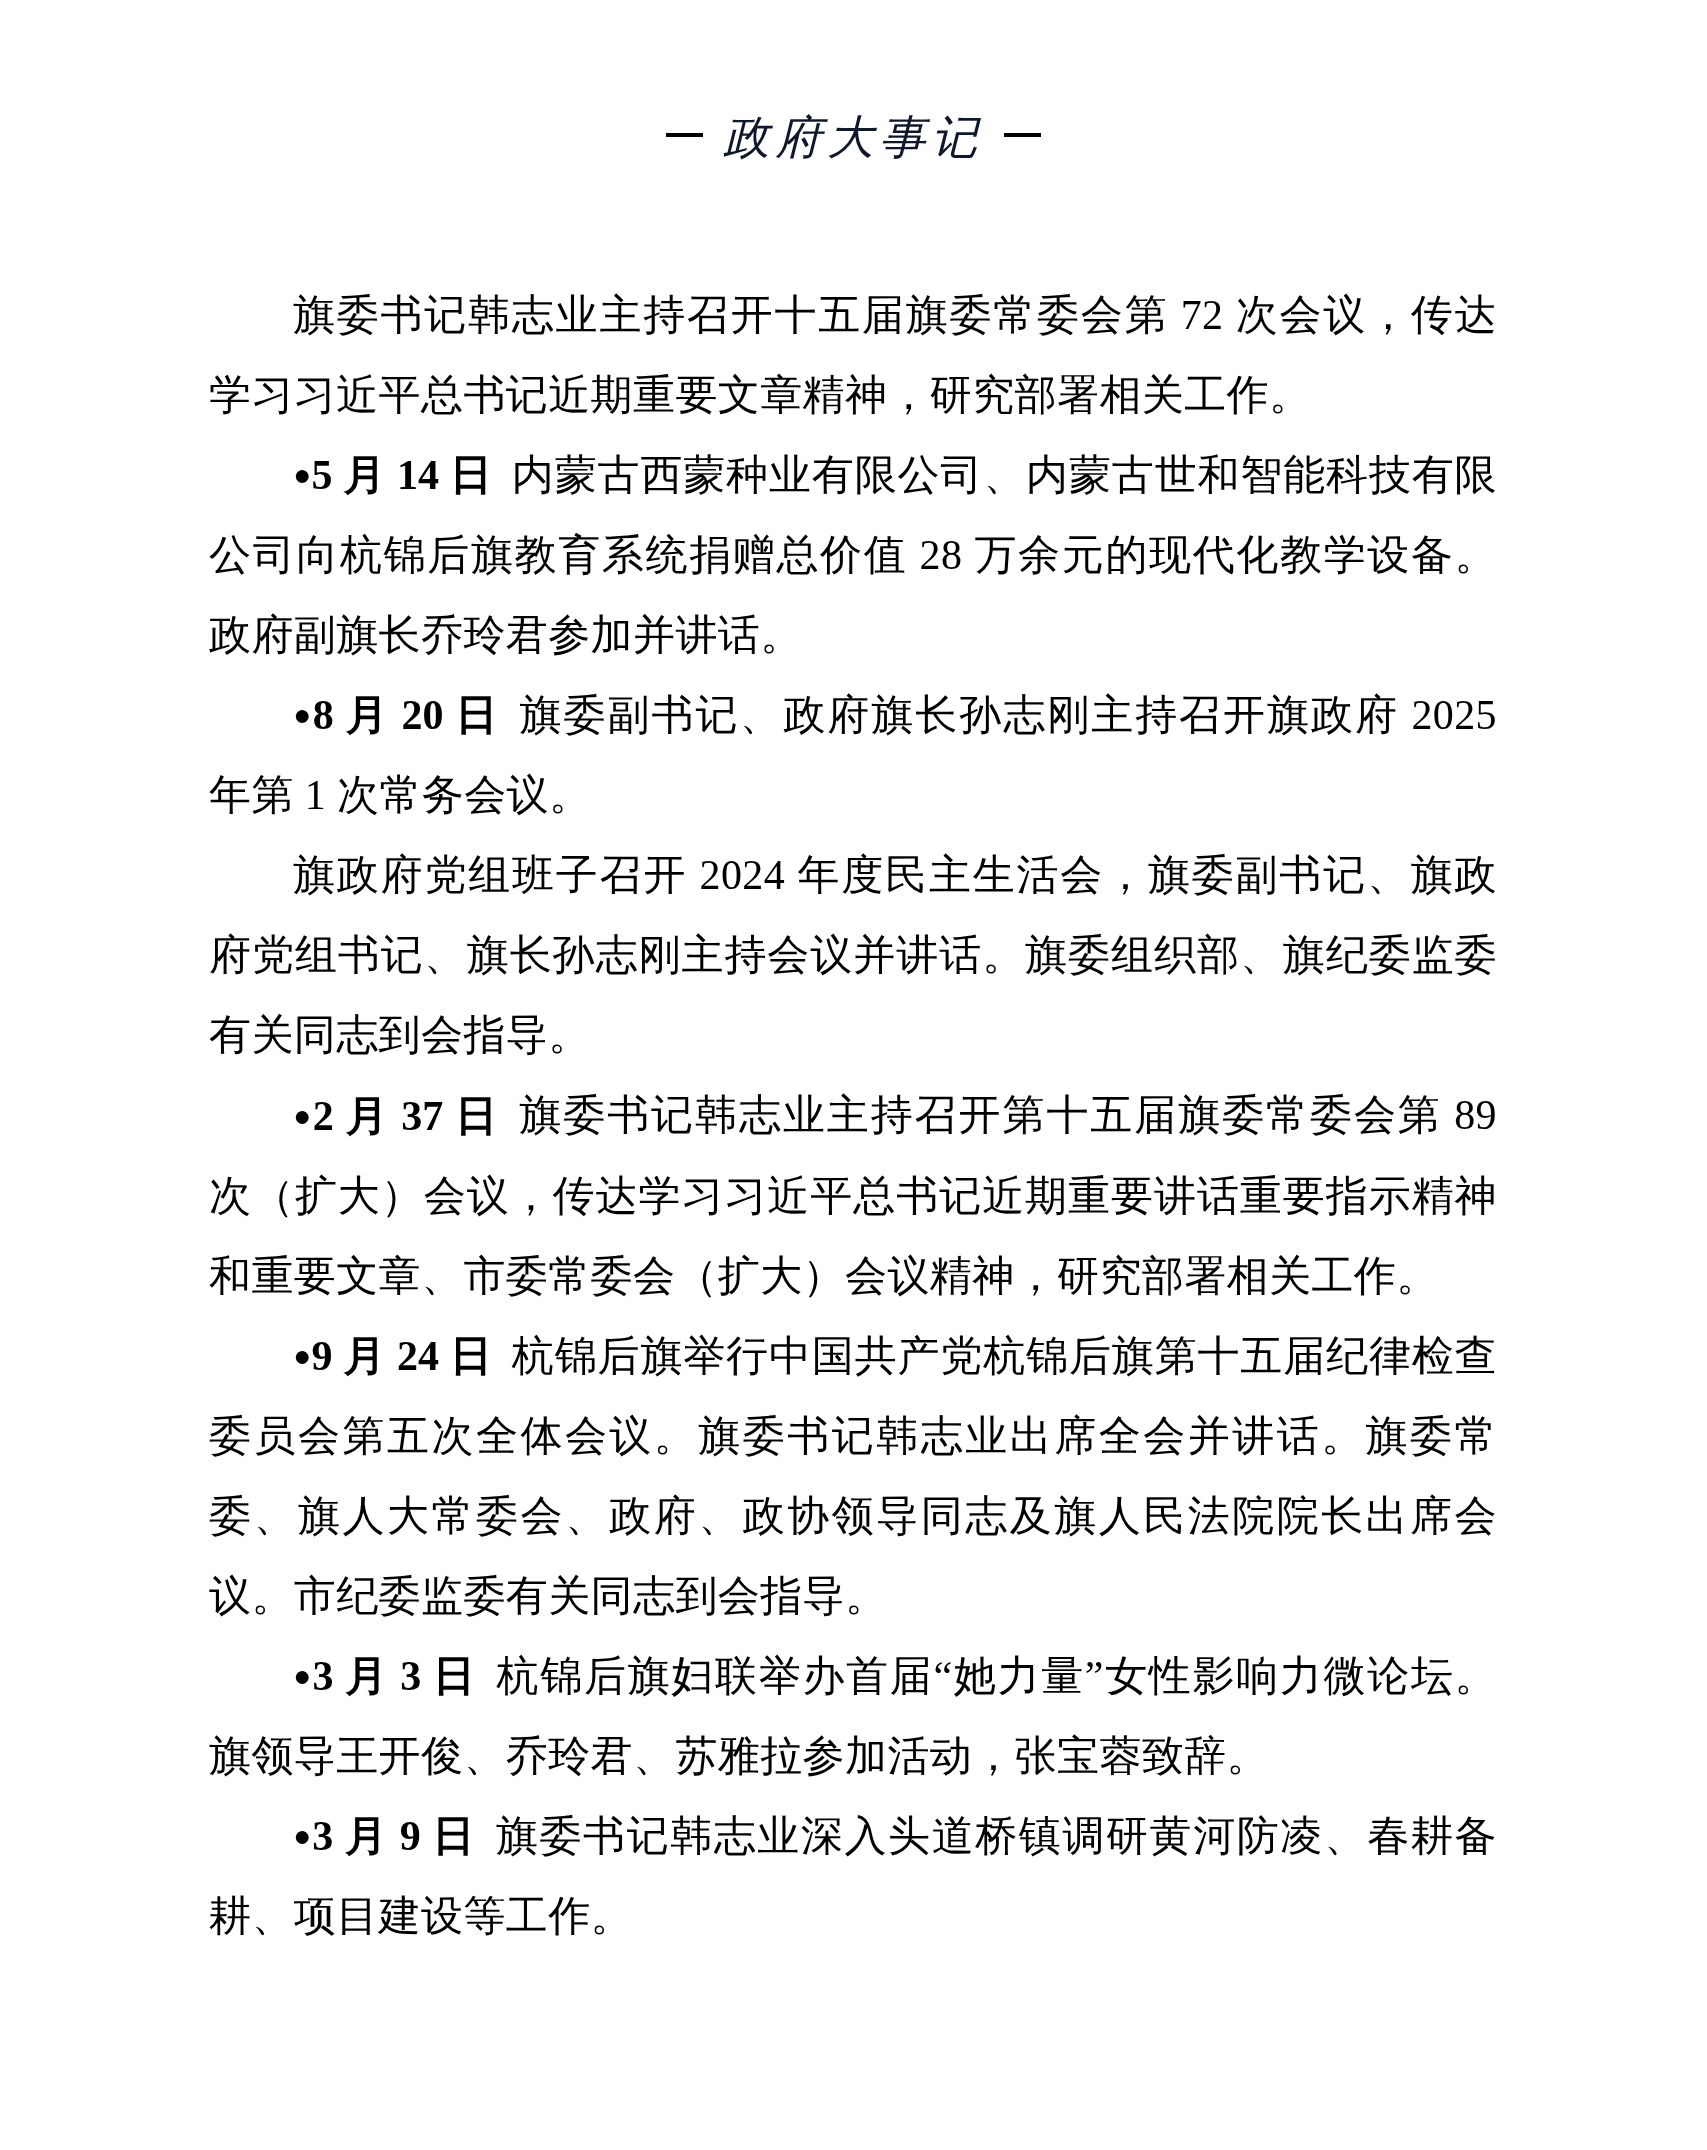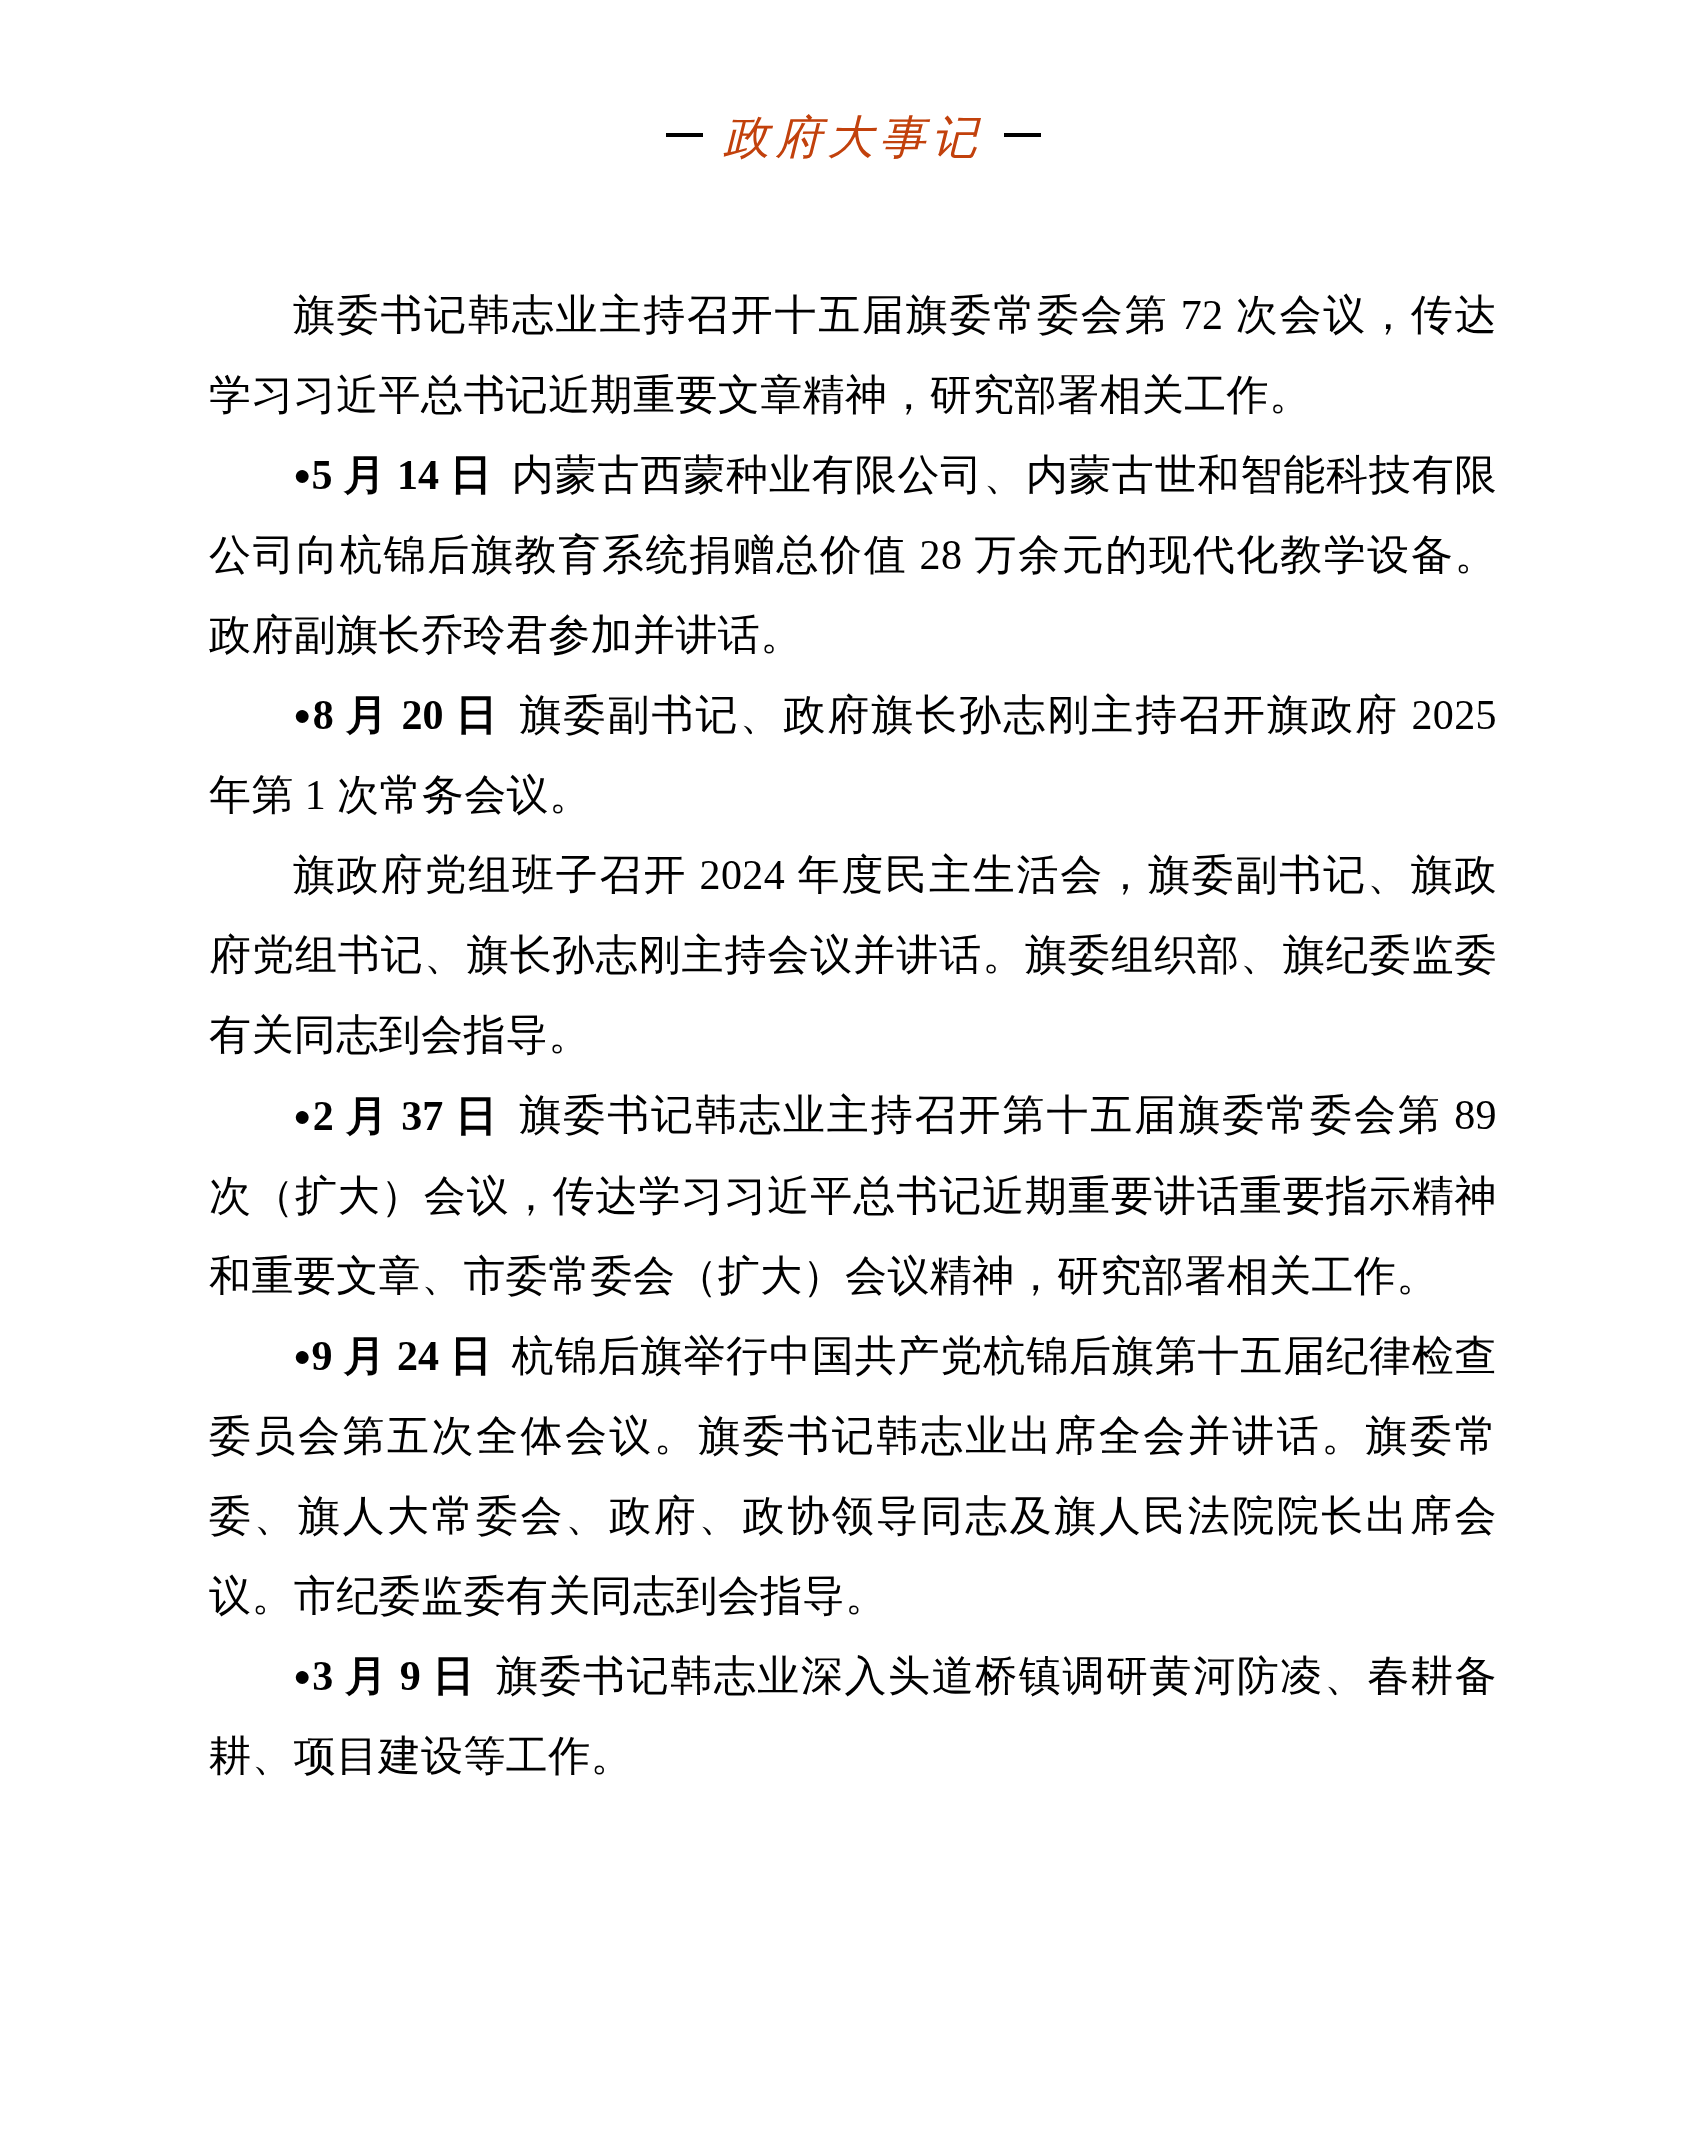--- a/index.html
+++ b/index.html
@@ -28,21 +28,21 @@
     text-align: center;
     white-space: nowrap;
     line-height: 1;
   }
 
   .header-title {
     font-family: "Liberation Serif", "DejaVu Serif", serif;
     font-size: 46px;
     font-weight: 400;
     font-style: italic;
-    color: #c2410c;
+    color: #0f172a;
     letter-spacing: 6px;
     vertical-align: middle;
   }
 
   .header-rule {
     display: inline-block;
     width: 37px;
     height: 3.9px;
     background: #000000;
     vertical-align: middle;
@@ -101,17 +101,18 @@
     <span class="header-rule"></span><span class="header-title">政府大事记</span><span class="header-rule"></span>
   </div>
 
   <div class="body-block" id="body-block">
       <p class="para"><span>旗委书记韩志业主持召开十五届旗委常委会第 72 次会议，传达学习习近平总书记近期重要文章精神，研究部署相关工作。</span></p>
       <p class="para"><span class="date-lead"><span class="bullet">●</span><span>5 月 14 日</span></span><span class="date-gap"></span><span>内蒙古西蒙种业有限公司、内蒙古世和智能科技有限公司向杭锦后旗教育系统捐赠总价值 28 万余元的现代化教学设备。政府副旗长乔玲君参加并讲话。</span></p>
       <p class="para"><span class="date-lead"><span class="bullet">●</span><span>8 月 20 日</span></span><span class="date-gap"></span><span>旗委副书记、政府旗长孙志刚主持召开旗政府 2025 年第 1 次常务会议。</span></p>
       <p class="para"><span>旗政府党组班子召开 2024 年度民主生活会，旗委副书记、旗政府党组书记、旗长孙志刚主持会议并讲话。旗委组织部、旗纪委监委有关同志到会指导。</span></p>
       <p class="para"><span class="date-lead"><span class="bullet">●</span><span>2 月 37 日</span></span><span class="date-gap"></span><span>旗委书记韩志业主持召开第十五届旗委常委会第 89 次（扩大）会议，传达学习习近平总书记近期重要讲话重要指示精神和重要文章、市委常委会（扩大）会议精神，研究部署相关工作。</span></p>
       <p class="para"><span class="date-lead"><span class="bullet">●</span><span>9 月 24 日</span></span><span class="date-gap"></span><span>杭锦后旗举行中国共产党杭锦后旗第十五届纪律检查委员会第五次全体会议。旗委书记韩志业出席全会并讲话。旗委常委、旗人大常委会、政府、政协领导同志及旗人民法院院长出席会议。市纪委监委有关同志到会指导。</span></p>
+      <p class="para"><span class="date-lead"><span class="bullet">●</span><span>3 月 3 日</span></span><span class="date-gap"></span><span>杭锦后旗妇联举办首届“她力量”女性影响力微论坛。旗领导王开俊、乔玲君、苏雅拉参加活动，张宝蓉致辞。</span></p>
       <p class="para"><span class="date-lead"><span class="bullet">●</span><span>3 月 9 日</span></span><span class="date-gap"></span><span>旗委书记韩志业深入头道桥镇调研黄河防凌、春耕备耕、项目建设等工作。</span></p>
     </div>
 
 </div>
 
 
 </body></html>

